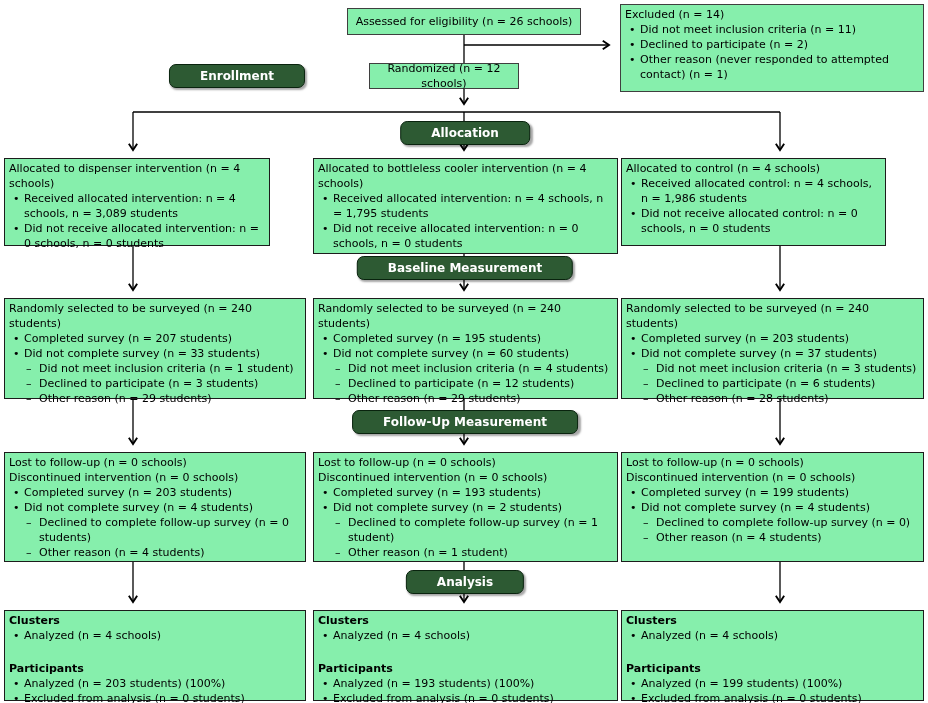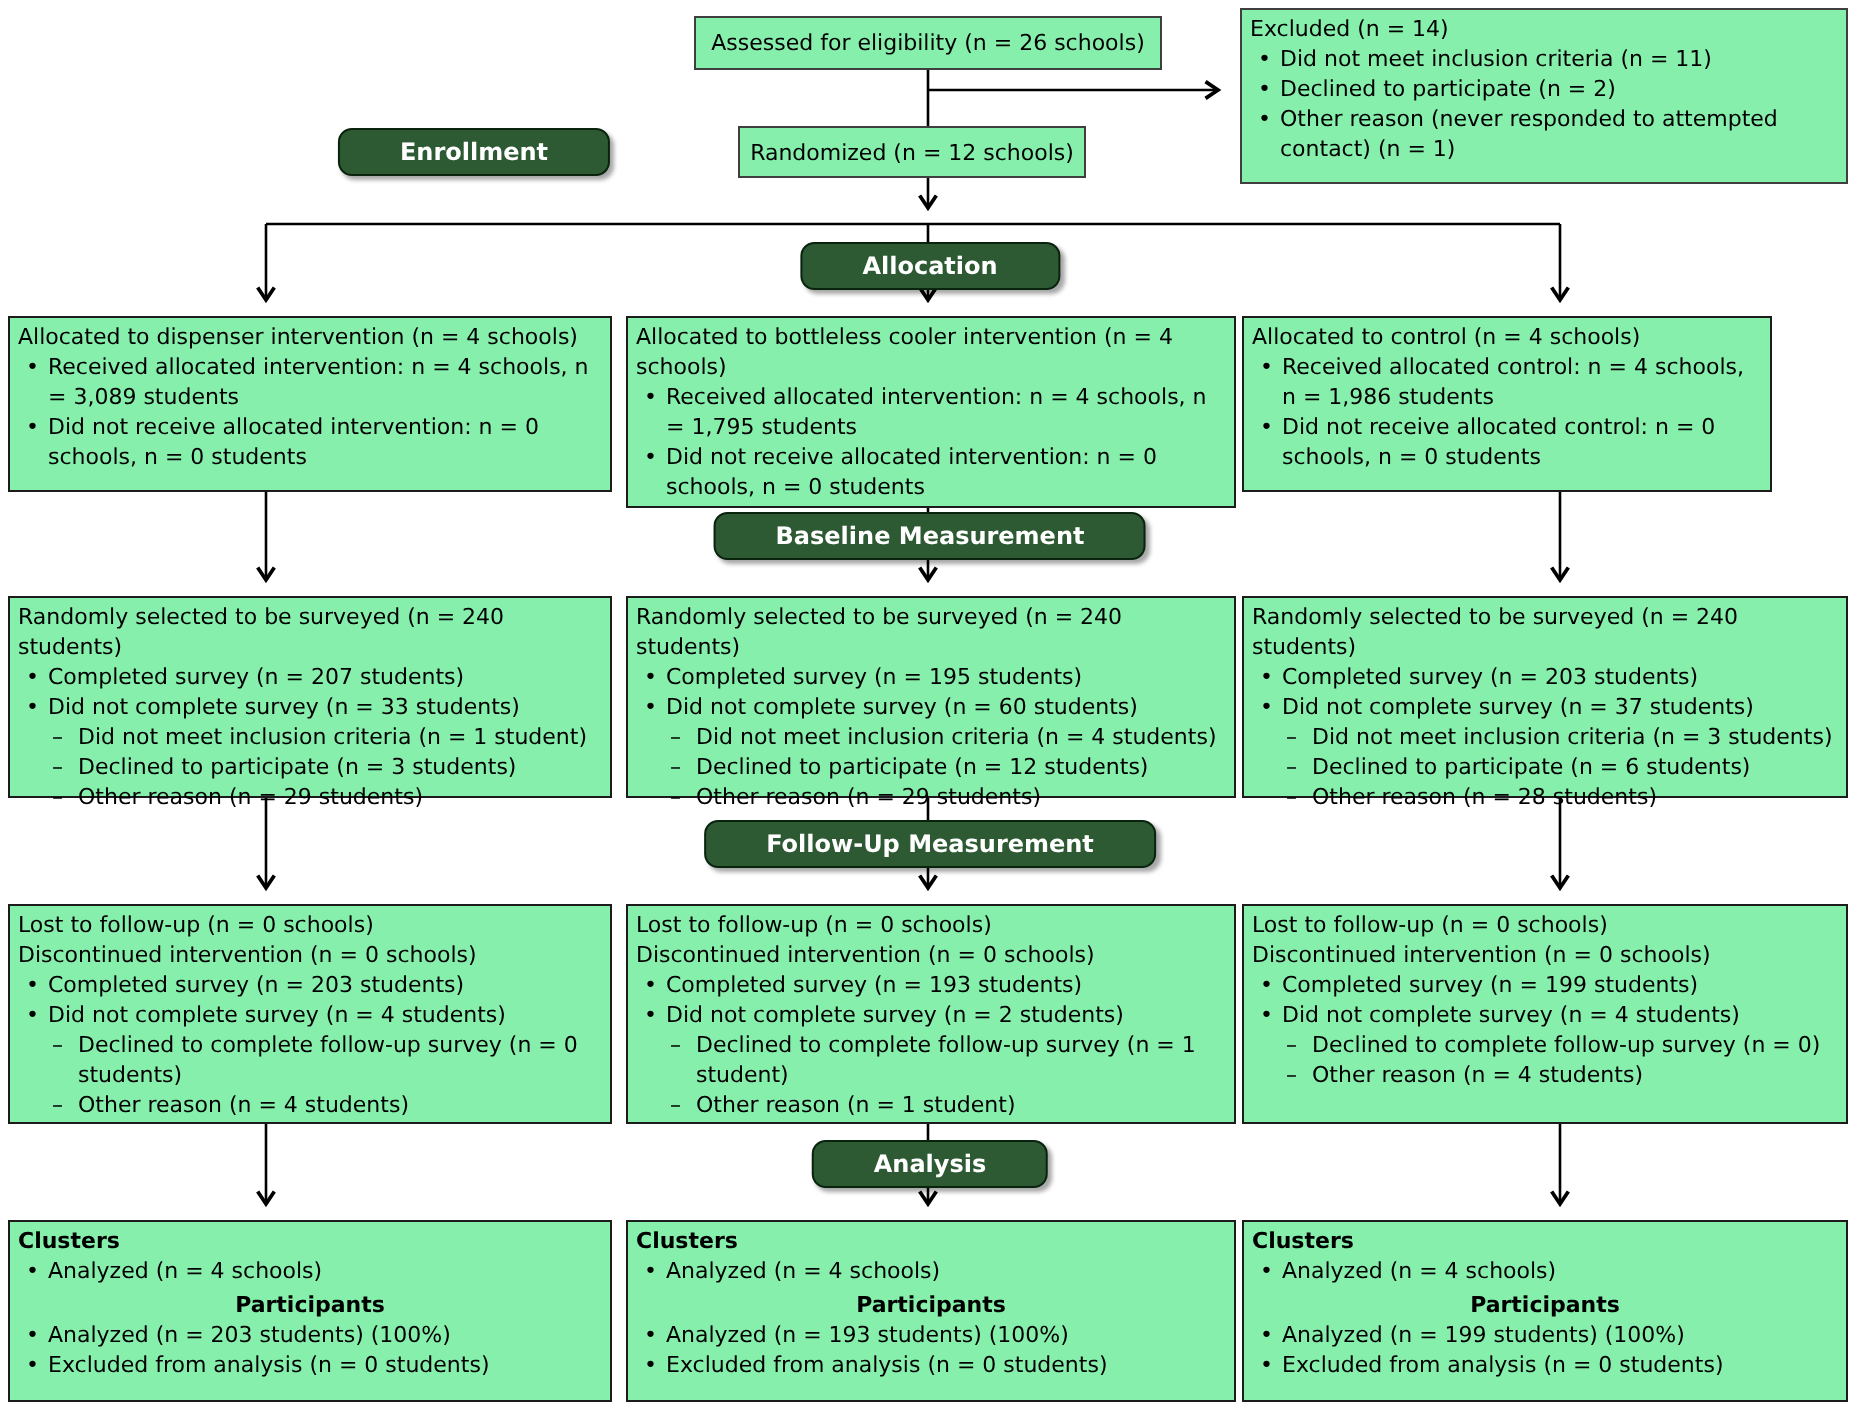--- a/index.html
+++ b/index.html
@@ -19,21 +19,21 @@
     background:#2d5a33;color:#fff;font-weight:bold;font-size:12px;
     border:1.5px solid #09230e;border-radius:7px;padding:4px 30px;
     white-space:nowrap;box-shadow:2px 2px 2px rgba(0,0,0,0.35);
   }
   .ln{position:relative;}
   .b1{padding-left:15px;}
   .b1::before{content:"\2022";position:absolute;left:4px;top:0;}
   .b2{padding-left:30px;}
   .b2::before{content:"\2013";position:absolute;left:17px;top:0;}
   .bold{font-weight:bold;}
-  .gap{margin-top:2px;text-align:center;}
+  .gap{margin-top:18px;}
 </style>
 </head>
 <body>
 
 <div id="canvas">
 
   <svg id="connectors" width="928" height="703">
     <defs>
       <marker id="ah" viewBox="0 0 10 10" refX="7" refY="5" markerWidth="8" markerHeight="8" orient="auto">
         <path d="M1,1 L7,5 L1,9" fill="none" stroke="#000" stroke-width="1.8"></path>
@@ -63,31 +63,31 @@
     <span>Assessed for eligibility (n = 26 schools)</span>
   </div>
 
   <div class="fbox" style="left:620px;top:4px;width:304px;height:88px;border-width:1px;border-color:#3f3f3f">
     <div class="ln">Excluded (n = 14)</div>
     <div class="ln b1">Did not meet inclusion criteria (n = 11)</div>
     <div class="ln b1">Declined to participate (n = 2)</div>
     <div class="ln b1">Other reason (never responded to attempted contact) (n = 1)</div>
   </div>
 
-  <div class="fbox thin" style="left:369px;top:63px;width:174px;height:26px">
+  <div class="fbox thin" style="left:369px;top:63px;width:150px;height:26px">
     <span>Randomized (n = 12 schools)</span>
   </div>
 
   <div class="stage" style="left:237px;top:64px">Enrollment</div>
   <div class="stage" style="left:465px;top:121px">Allocation</div>
   <div class="stage" style="left:465px;top:256px">Baseline Measurement</div>
   <div class="stage" style="left:465px;top:410px">Follow-Up Measurement</div>
   <div class="stage" style="left:465px;top:570px">Analysis</div>
 
-  <div class="fbox" style="left:4px;top:158px;width:302px;height:88px">
+  <div class="fbox" style="left:4px;top:158px;width:266px;height:88px">
     <div class="ln">Allocated to dispenser intervention (n = 4 schools)</div>
     <div class="ln b1">Received allocated intervention: n = 4 schools, n = 3,089 students</div>
     <div class="ln b1">Did not receive allocated intervention: n = 0 schools, n = 0 students</div>
   </div>
   <div class="fbox" style="left:313px;top:158px;width:305px;height:96px">
     <div class="ln">Allocated to bottleless cooler intervention (n = 4 schools)</div>
     <div class="ln b1">Received allocated intervention: n = 4 schools, n = 1,795 students</div>
     <div class="ln b1">Did not receive allocated intervention: n = 0 schools, n = 0 students</div>
   </div>
   <div class="fbox" style="left:621px;top:158px;width:265px;height:88px">

